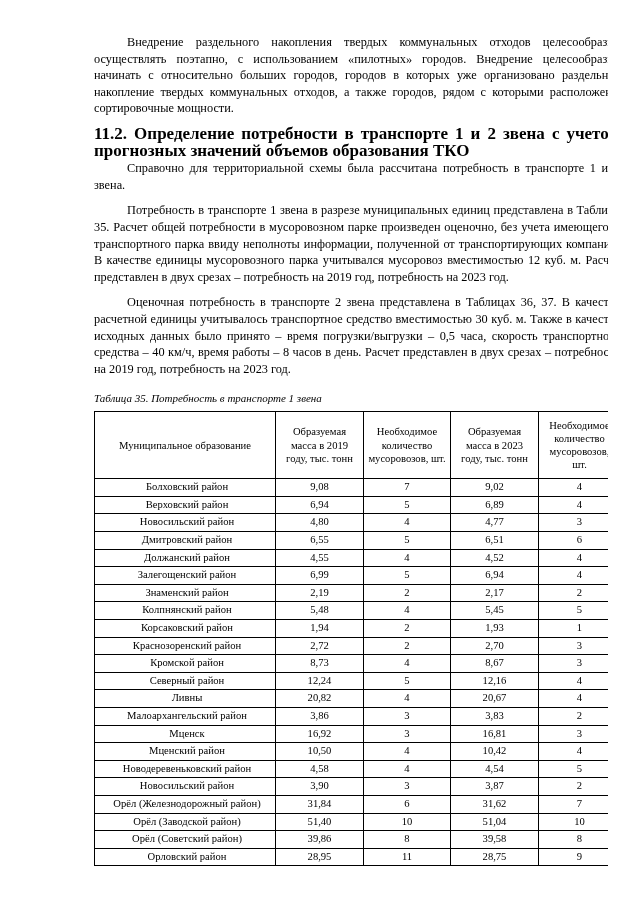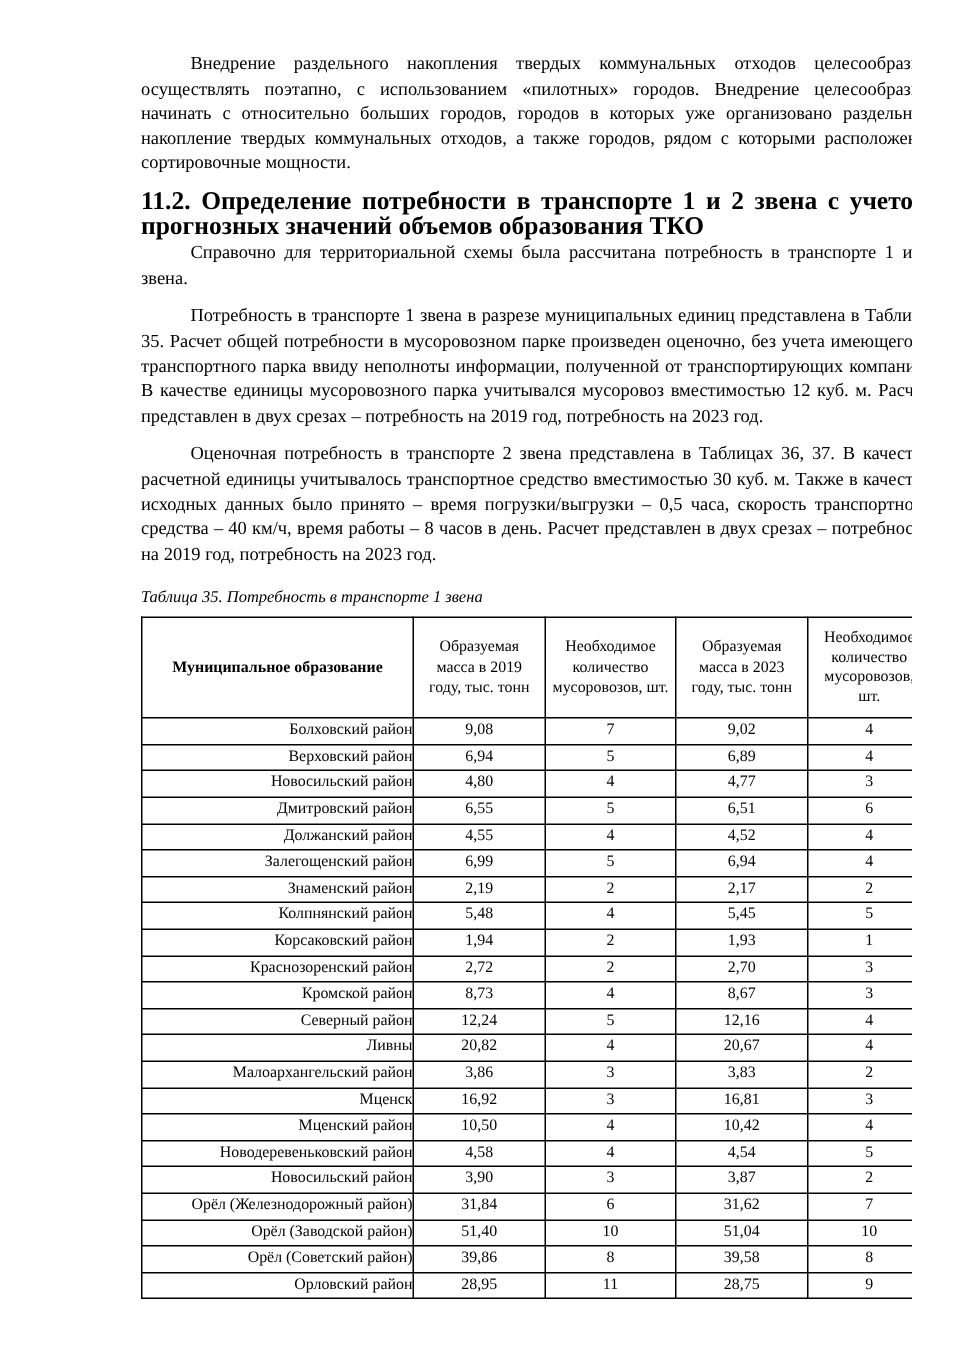--- a/index.html
+++ b/index.html
@@ -71,28 +71,27 @@
     vertical-align: middle;
   }
   table.data-table thead th {
     height: 62px;
     font-weight: normal;
     text-align: center;
     line-height: 13.2px;
     padding: 2px 3px;
   }
   table.data-table thead th.col-name {
-    font-weight: bold;
   }
   table.data-table tbody td {
     height: 16.6px;
     line-height: 16.6px;
   }
   table.data-table tbody td.cell-name {
-    text-align: right;
+    text-align: center;
     padding-left: 4px;
     white-space: nowrap;
     overflow: hidden;
   }
   table.data-table tbody td.cell-num {
     text-align: center;
   }
 
   col.c0 { width: 181px; }
   col.c1 { width: 88px; }

